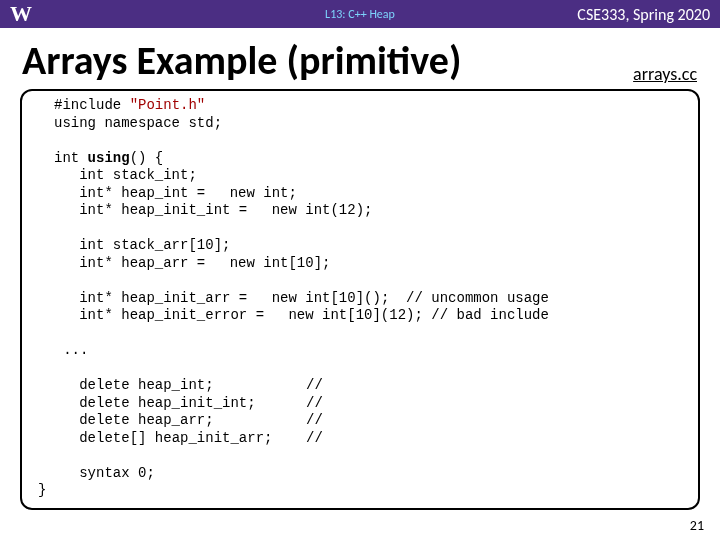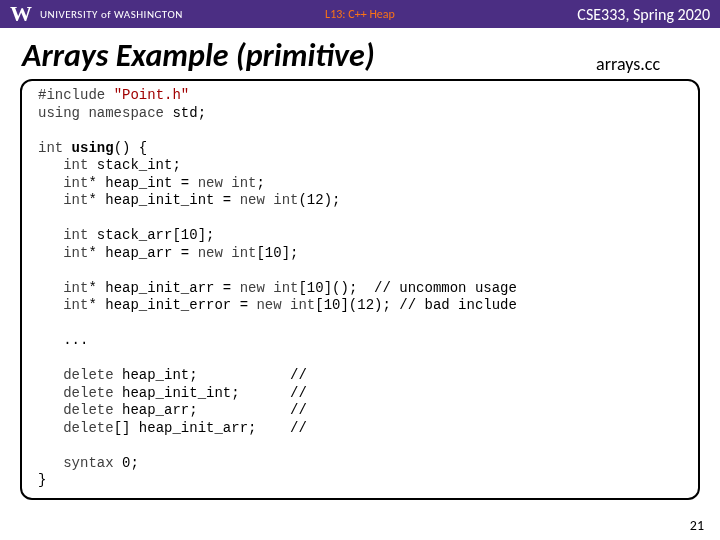--- a/index.html
+++ b/index.html
@@ -29,63 +29,62 @@
   }
   .uw {
     font-size: 11px;
     letter-spacing: 0.5px;
   }
   .topcenter {
     position: absolute;
     left: 50%;
     transform: translateX(-50%);
     font-size: 12px;
-    color: #f97316;
+    color: #7dd3fc;
   }
   .topright {
     margin-left: auto;
     font-size: 16px;
   }
   .title {
-    font-size: 32px;
+    font-size: 40px;
     font-weight: bold;
     padding: 8px 22px 2px 22px;
-    font-style: italic;
   }
   .filename {
     font-size: 18px;
     text-align: right;
-    padding-right: 60px;
+    padding-right: 23px;
     margin-top: -24px;
+    text-decoration: underline;
   }
   .codebox {
     margin: 4px 20px 0 20px;
     border: 2px solid #000;
     border-radius: 12px;
     padding: 6px 16px 8px 16px;
     font-family: "Courier New", monospace;
     font-size: 14px;
     line-height: 1.25;
     white-space: pre;
   }
-  .kw { color: #404040; }
+  .kw { color: #000000; margin-left: 16px; }
   .str { color: #a00000; }
   .slidenum {
     position: absolute;
     bottom: 6px;
     right: 16px;
     font-size: 14px;
   }
 </style>
 </head>
 <body>
 
 <div class="topbar">
   <span class="wlogo">W</span>
-  <span class="uw">UNIVERSITY of WASHINGTON</span>
   <span class="topcenter">L13:  C++ Heap</span>
   <span class="topright">CSE333, Spring 2020</span>
 </div>
 
 <div class="title">Arrays Example (primitive)</div>
 <div class="filename">arrays.cc</div>
 
 <div class="codebox"><span class="kw">#include </span><span class="str">"Point.h"</span>
 <span class="kw">using namespace </span><span>std;</span>
 <span></span>

